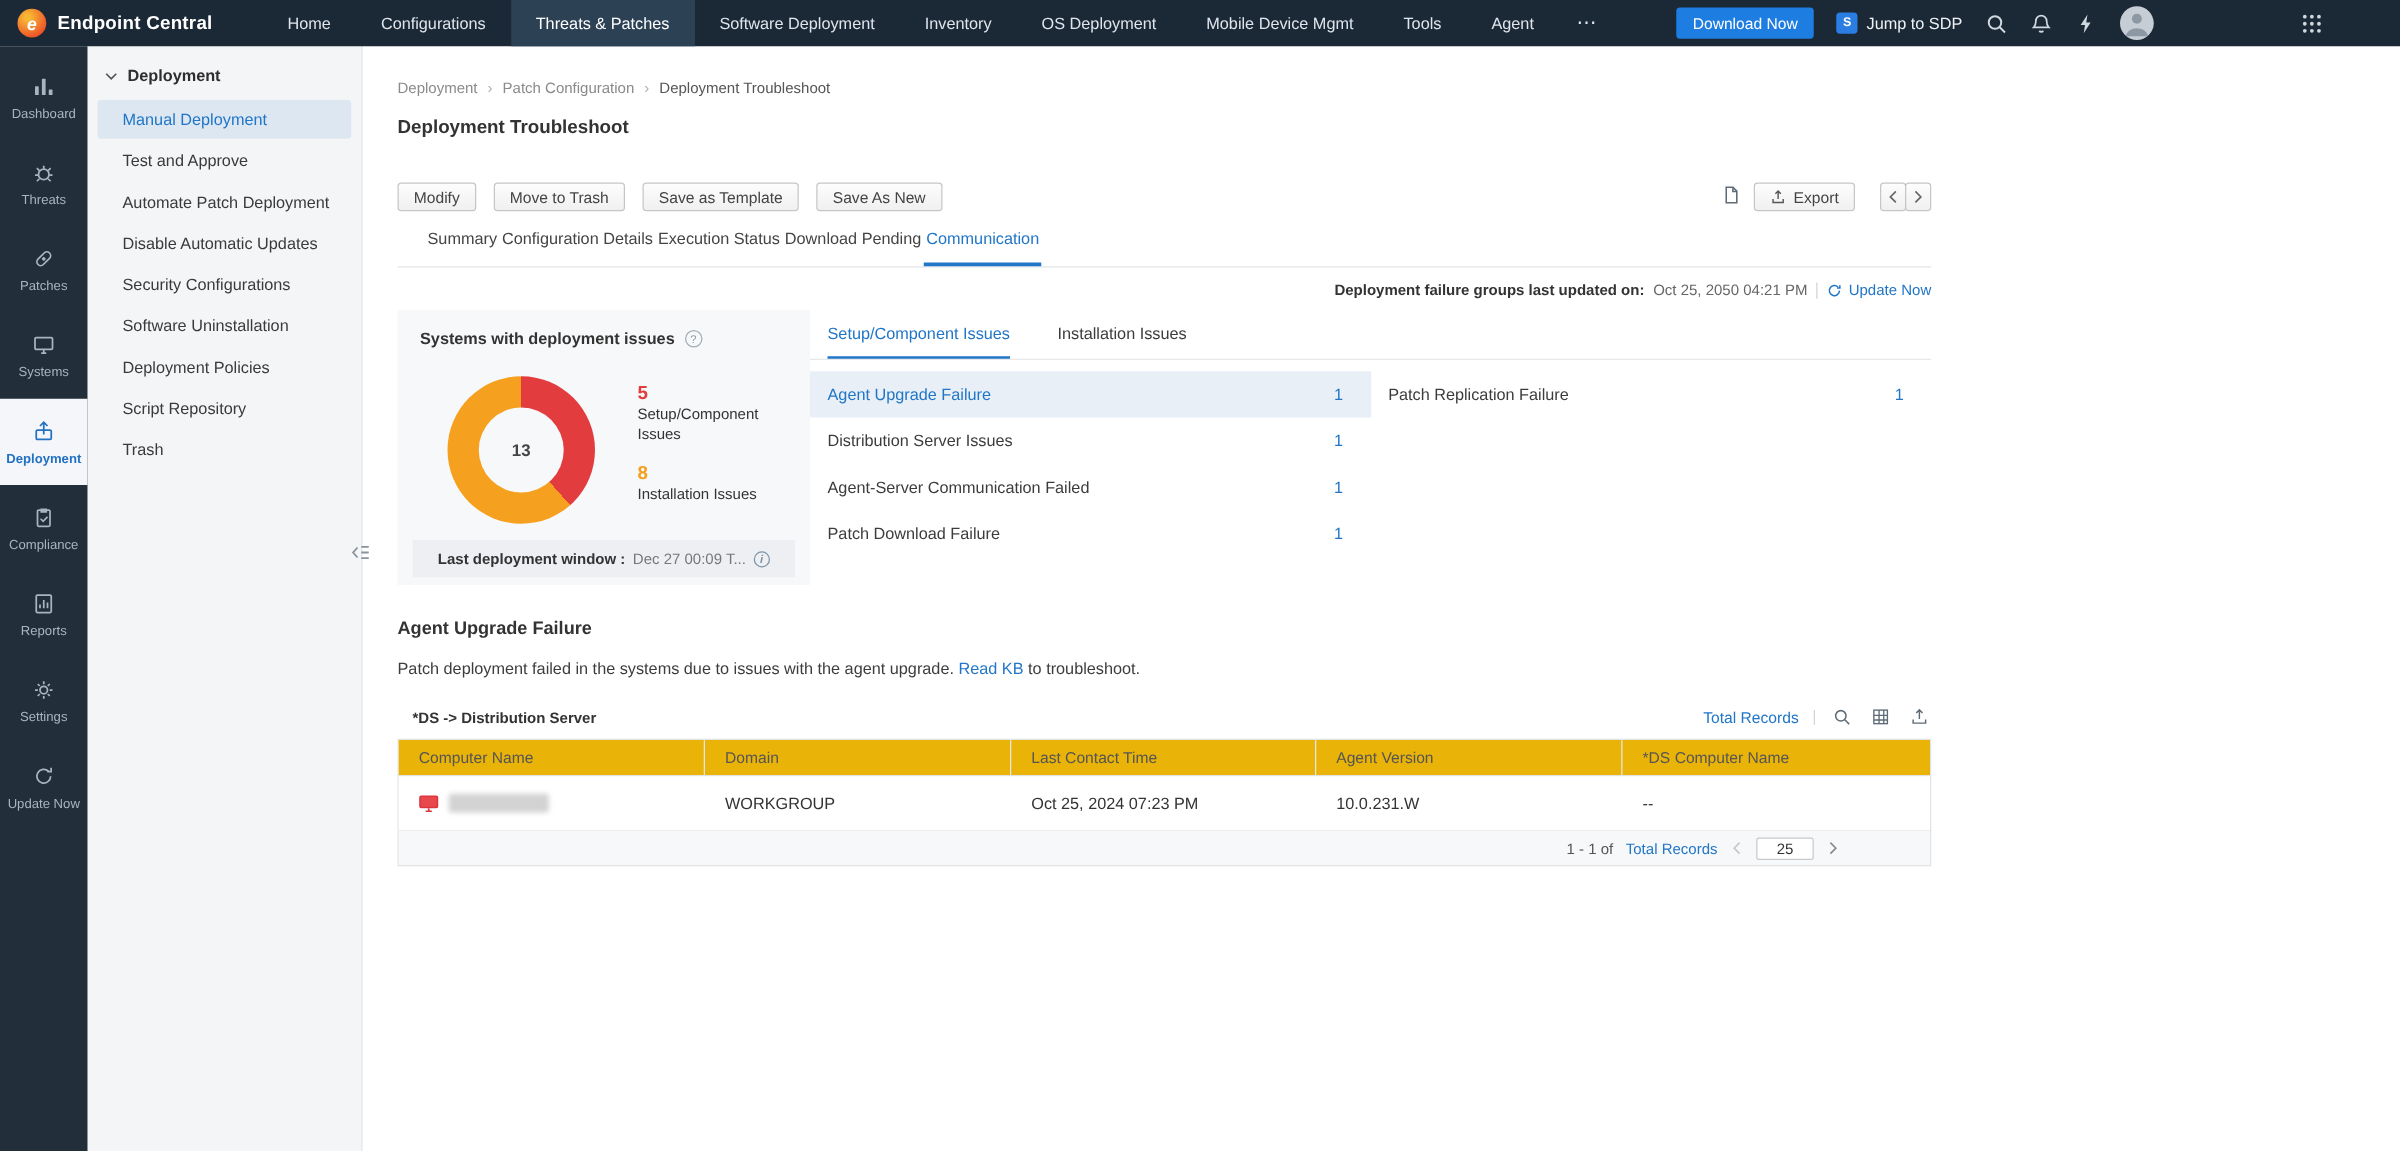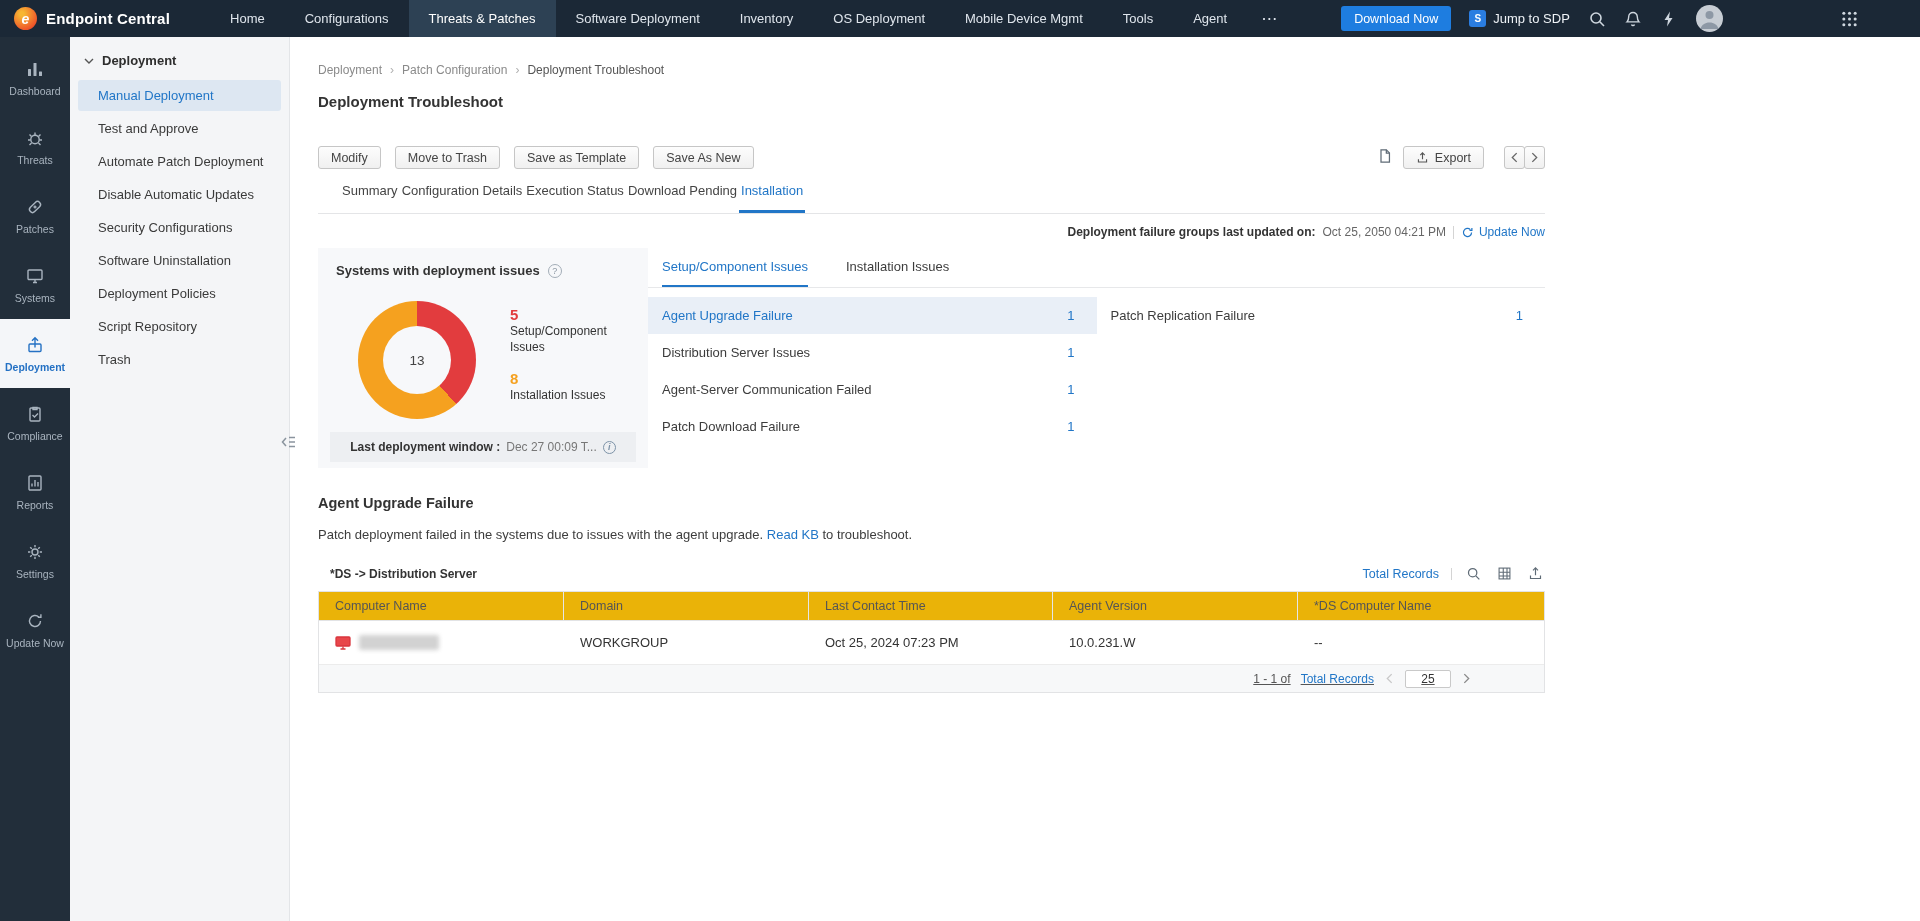--- a/index.html
+++ b/index.html
@@ -84,21 +84,21 @@
   
   .cards-row { display:flex; margin-top:9px; height:220px; }
   .chart-card { width:330px; flex-shrink:0; background:#f7f8fa; position:relative; }
   .card-title-row { display:flex; align-items:center; gap:8px; padding:15px 16px 0 18px; }
   .card-title { font-size:13px; font-weight:700; color:#333; }
   .help-dot { width:14px; height:14px; border:1px solid #a3adb7; border-radius:50%; color:#8d98a3;
     font-size:9px; display:flex; align-items:center; justify-content:center; cursor:pointer; }
   .help-dot::after { content:"?"; }
   .donut { position:absolute; left:40px; top:53px; width:118px; height:118px; border-radius:50%; }
   .donut-hole { position:absolute; inset:25px; background:#f7f8fa; border-radius:50%;
-    display:flex; align-items:center; justify-content:center; font-size:13.5px; font-weight:400; color:#444; }
+    display:flex; align-items:center; justify-content:center; font-size:13.5px; font-weight:700; color:#444; }
   .legend { position:absolute; left:192px; top:58px; }
   .legend-item + .legend-item { margin-top:15px; }
   .legend-num { font-size:15px; font-weight:700; }
   .legend-label { font-size:12px; color:#333; width:112px; line-height:1.3; margin-top:1px; }
   .card-foot { position:absolute; left:12px; right:12px; bottom:6px; height:30px; background:#edeff2;
     display:flex; align-items:center; justify-content:center; gap:6px; font-size:12px; }
   .foot-label { font-weight:700; color:#333; }
   .foot-value { color:#777; }
   .info-dot { width:13px; height:13px; border:1px solid #7d93a8; border-radius:50%; color:#7d93a8;
     font-size:9px; font-style:italic; font-weight:700; display:flex; align-items:center; justify-content:center; cursor:pointer; }
@@ -130,21 +130,21 @@
   .t-head { display:grid; grid-template-columns:245px 245px 244px 245px 1fr; background:#eab308;
     border-bottom:1px solid #e2e3e5; }
   .t-head > div { padding:7px 0 7px 16px; font-size:12.5px; color:#555; border-right:1px solid #e5e6e8; }
   .t-head > div:last-child { border-right:none; }
   .t-row { display:grid; grid-template-columns:245px 245px 244px 245px 1fr; background:#fff;
     border-bottom:1px solid #ececec; }
   .t-row > div { padding:14px 0 14px 16px; font-size:13px; color:#333; display:flex; align-items:center; }
   .computer-cell { gap:8px; }
   .redacted { width:80px; height:15px; background:#d2d2d2; border-radius:2px; filter:blur(2px); }
   .t-foot { display:flex; align-items:center; justify-content:flex-end; gap:10px; height:27px;
-    background:#f7f8f9; padding-right:72px; font-size:12px; color:#555;text-decoration:underline; }
+    background:#f7f8f9; padding-right:72px; font-size:12px; color:#555; }
   .page-size { width:46px; height:18px; border:1px solid #c9c9c9; border-radius:2px; font-size:12px;
     text-align:center; font-family:inherit; color:#333; background:#fff; }
   .pg-arrow { background:none; border:none; cursor:pointer; padding:0 2px; color:#8a8a8a; }
   .pg-arrow.disabled { color:#c8c8c8; cursor:default; }
 </style>
 </head>
 <body>
 
 <div class="topnav">
   <div class="brand">
@@ -347,21 +347,21 @@
           </button>
         </div>
       </div>
     </div>
 
     <div class="tabs-row">
       <div class="tab">Summary</div>
       <div class="tab">Configuration Details</div>
       <div class="tab">Execution Status</div>
       <div class="tab">Download Pending</div>
-      <div class="tab active">Installation</div>
+      <div class="tab active">Communication</div>
     </div>
 
     <div class="updated-row">
       <span class="updated-label">Deployment failure groups last updated on:</span>
       <span class="updated-value">Oct 25, 2050 04:21 PM</span>
       <span class="vdiv"></span>
       <span class="update-now link-blue">
         <svg viewBox="0 0 16 16" width="13" height="13" fill="none" stroke="#2176c7" stroke-width="1.5">
             <path d="M13 8a5 5 0 1 1-1.5-3.6"></path>
             <path d="M13.4 2.6v2.9h-2.9"></path>

